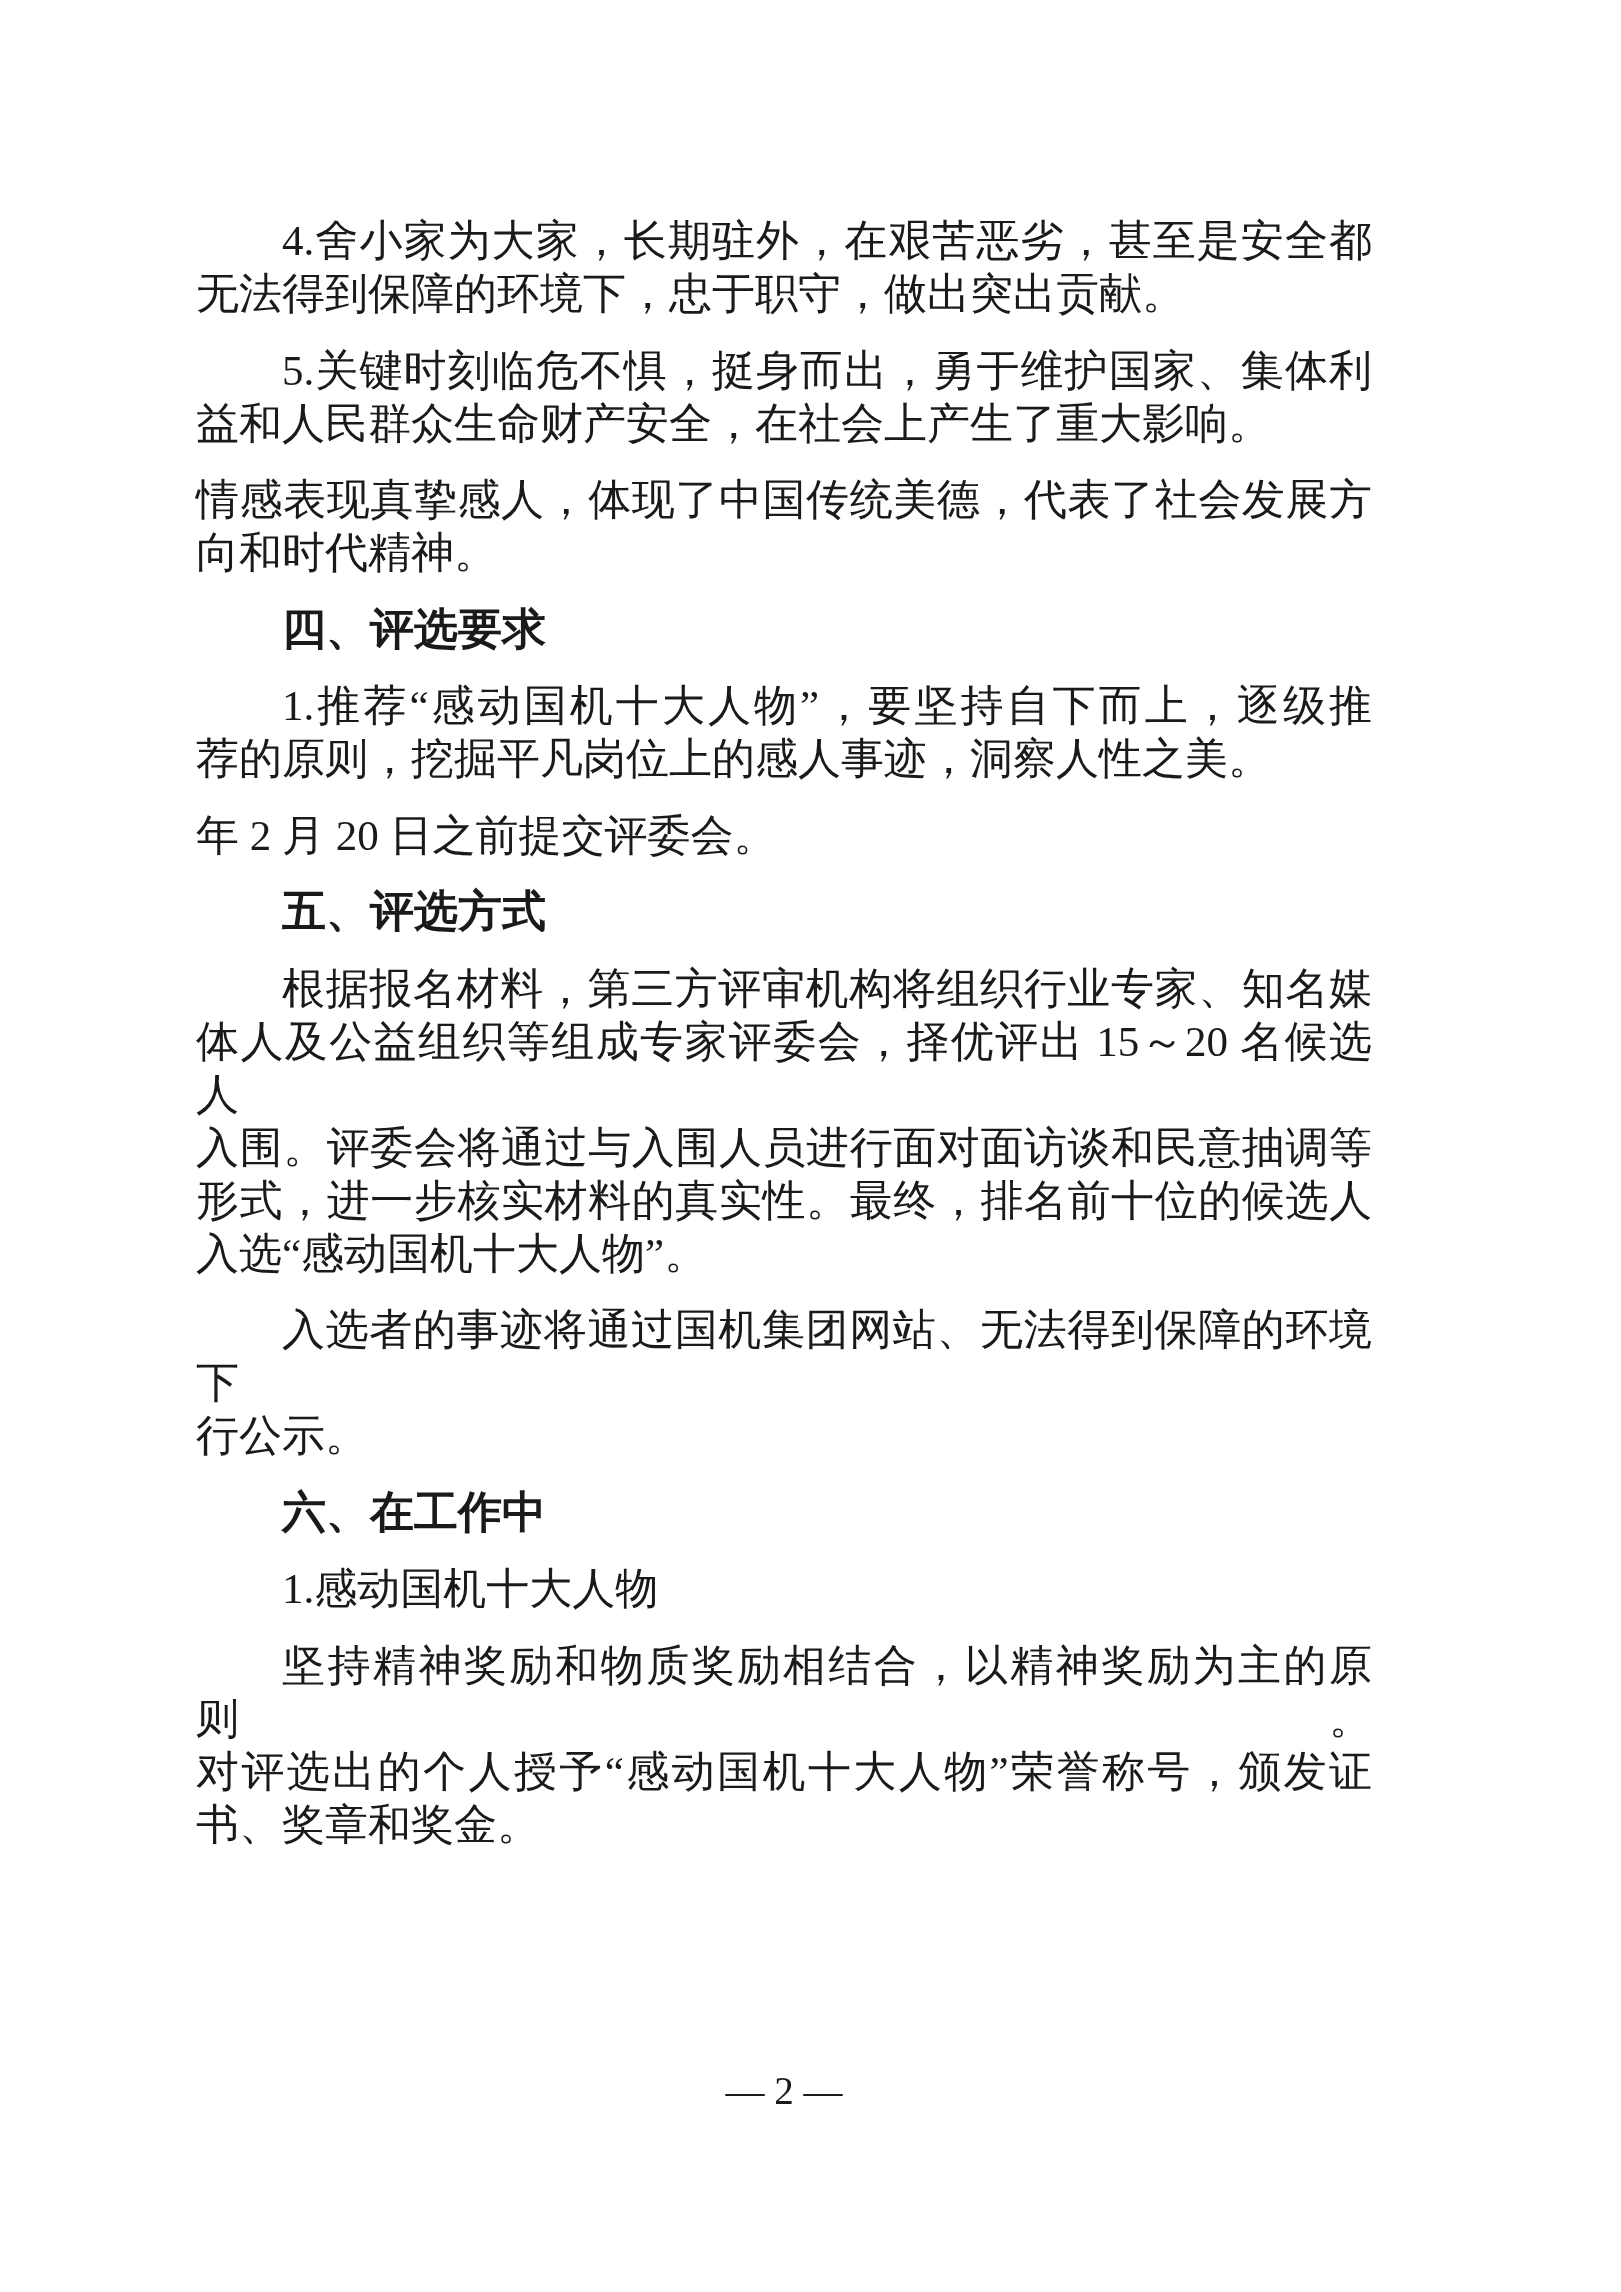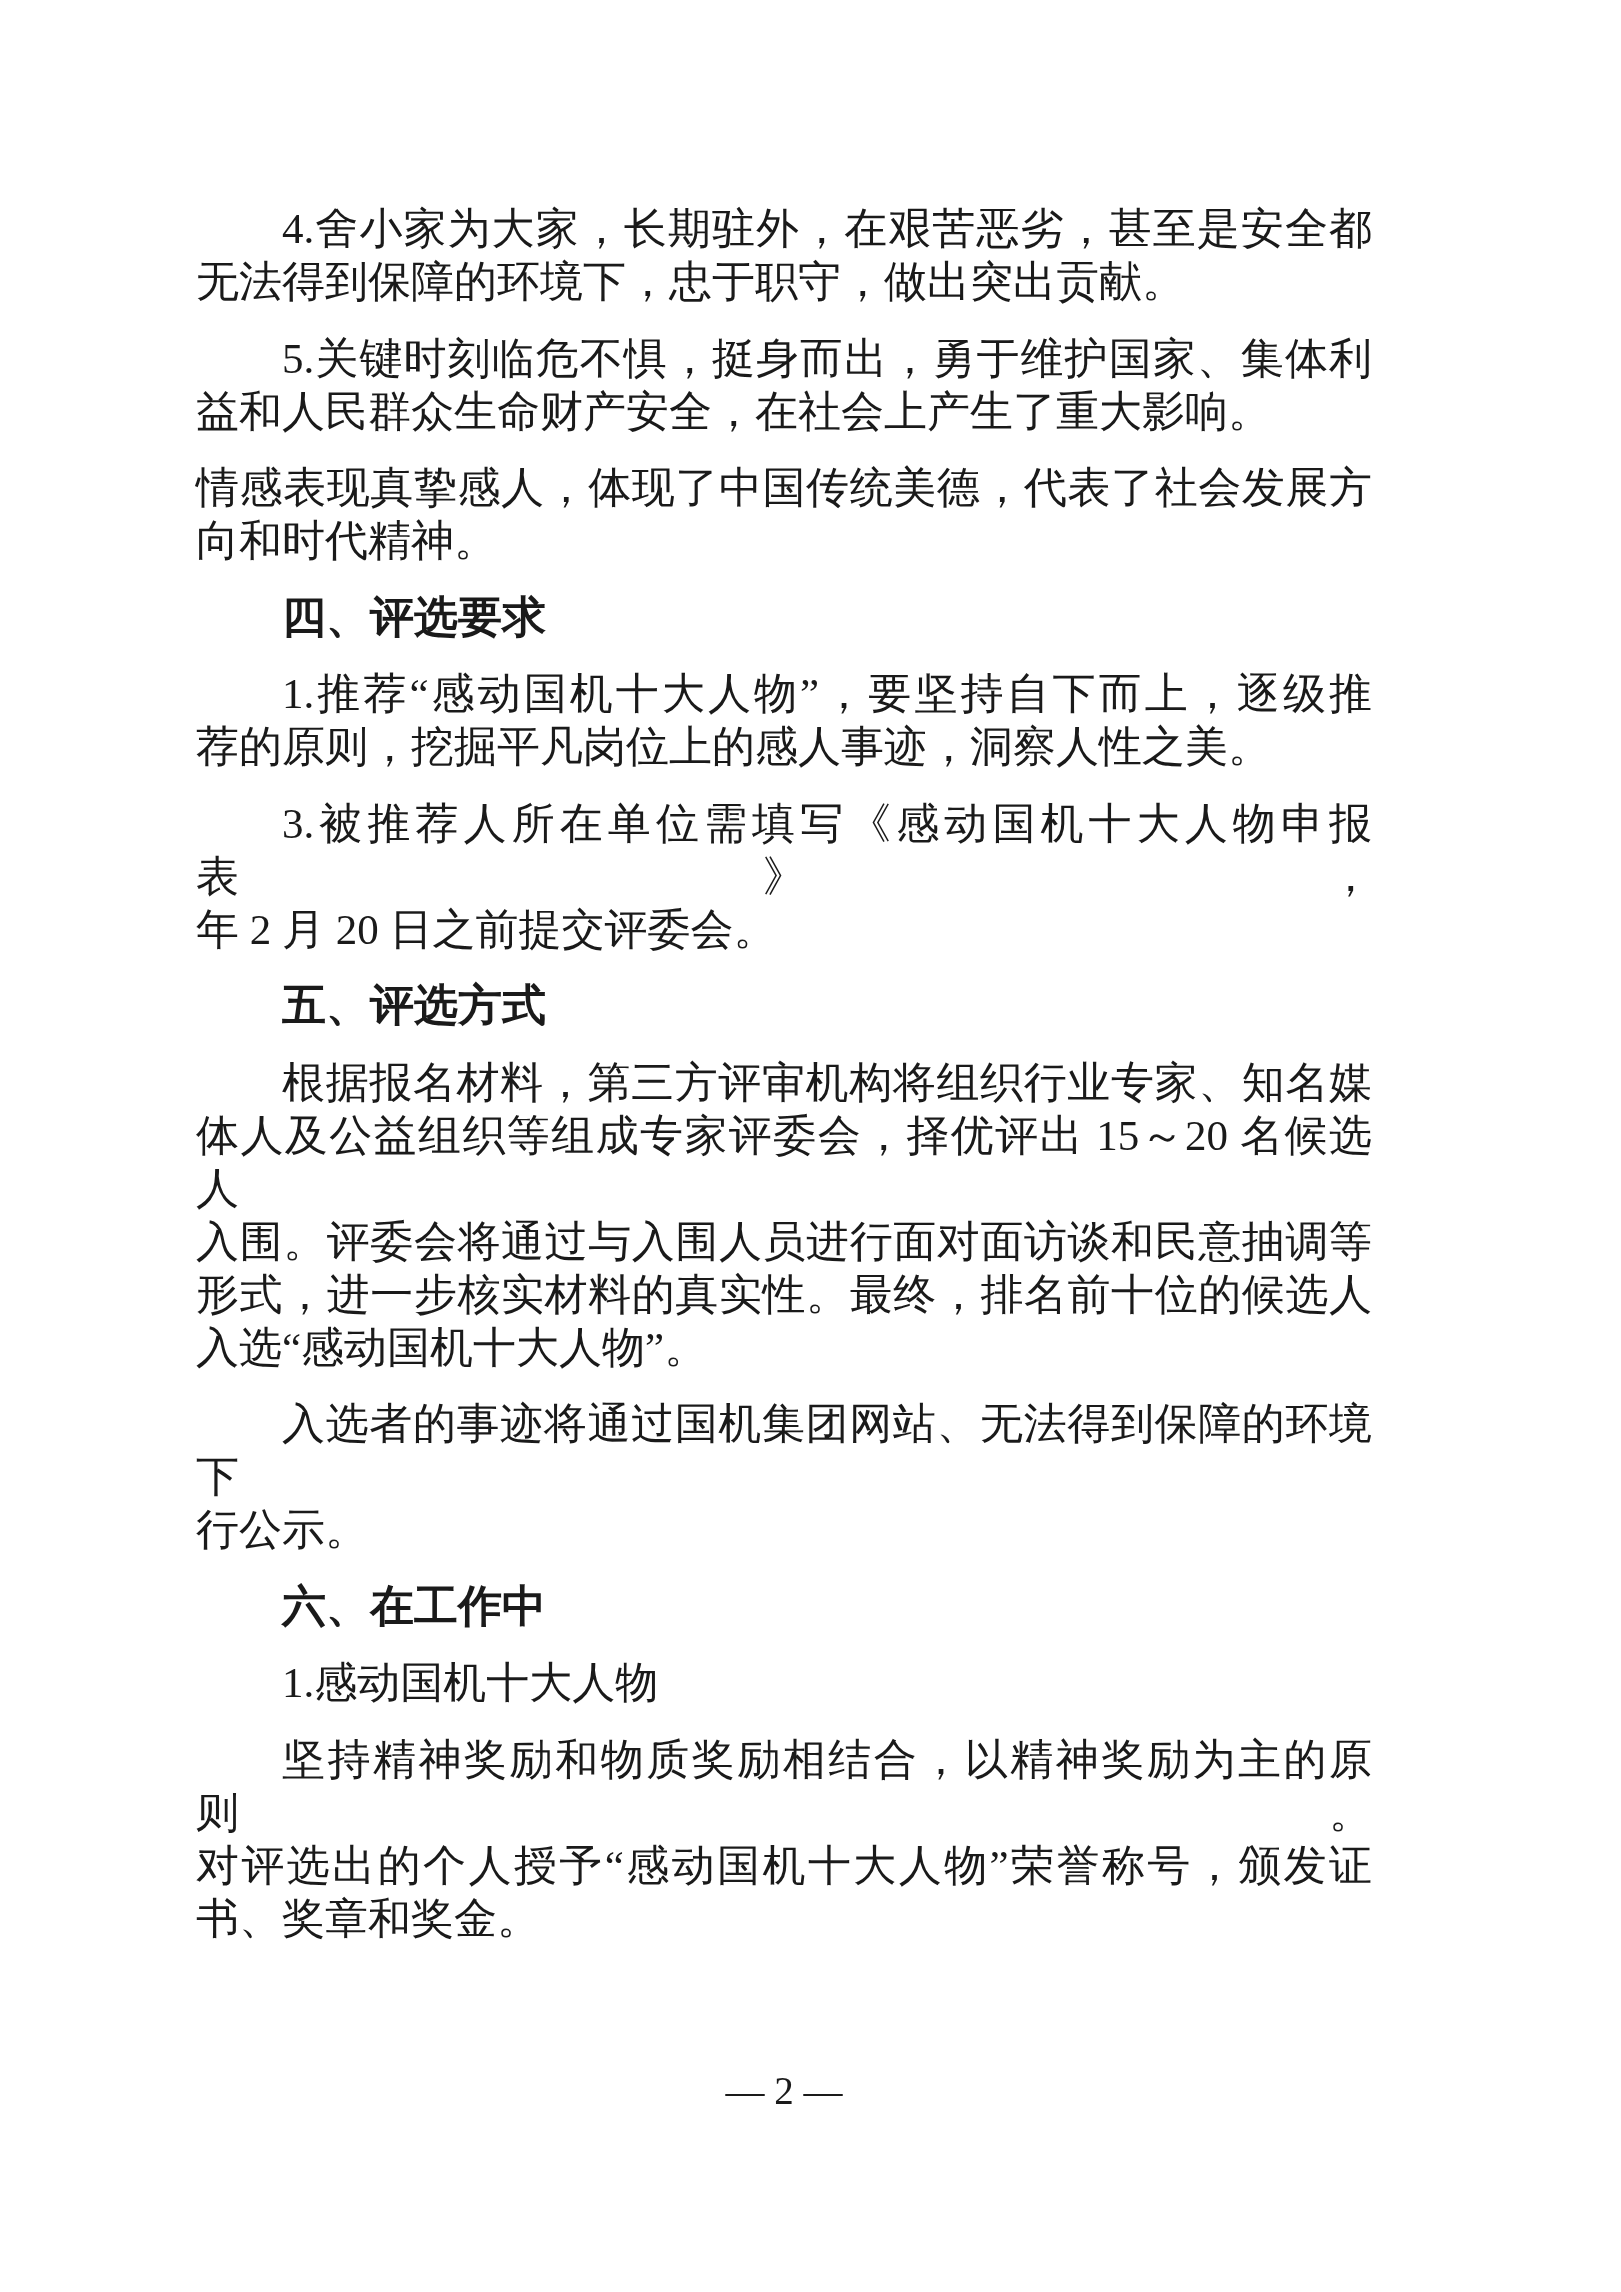--- a/index.html
+++ b/index.html
@@ -20,21 +20,21 @@
   .content {
     position: absolute;
     left: 196px;
     top: 202px;
     width: 1176px;
   }
   .block {
     margin-top: 23.5px;
   }
   .block:first-child {
-    margin-top: 0;
+    margin-top: 12px;
   }
   .line {
     font-size: 43px;
     line-height: 53px;
     min-height: 53px;
     text-align: justify;
     text-align-last: left;
   }
   .j {
     text-align-last: justify;
@@ -83,21 +83,20 @@
       <div class="line indent">四、评选要求</div>
     </div>
 
     <div class="block">
       <div class="line indent j">1.推荐“感动国机十大人物”，要坚持自下而上，逐级推</div>
       <div class="line">荐的原则，挖掘平凡岗位上的感人事迹，洞察人性之美。</div>
     </div>
 
 
     <div class="block">
-      <div class="line indent j">3.被推荐人所在单位需填写《感动国机十大人物申报表》，</div>
       <div class="line">年 2 月 20 日之前提交评委会。</div>
     </div>
 
     <div class="block heading">
       <div class="line indent">五、评选方式</div>
     </div>
 
     <div class="block">
       <div class="line indent j">根据报名材料，第三方评审机构将组织行业专家、知名媒</div>
       <div class="line j">体人及公益组织等组成专家评委会，择优评出 15～20 名候选人</div>

